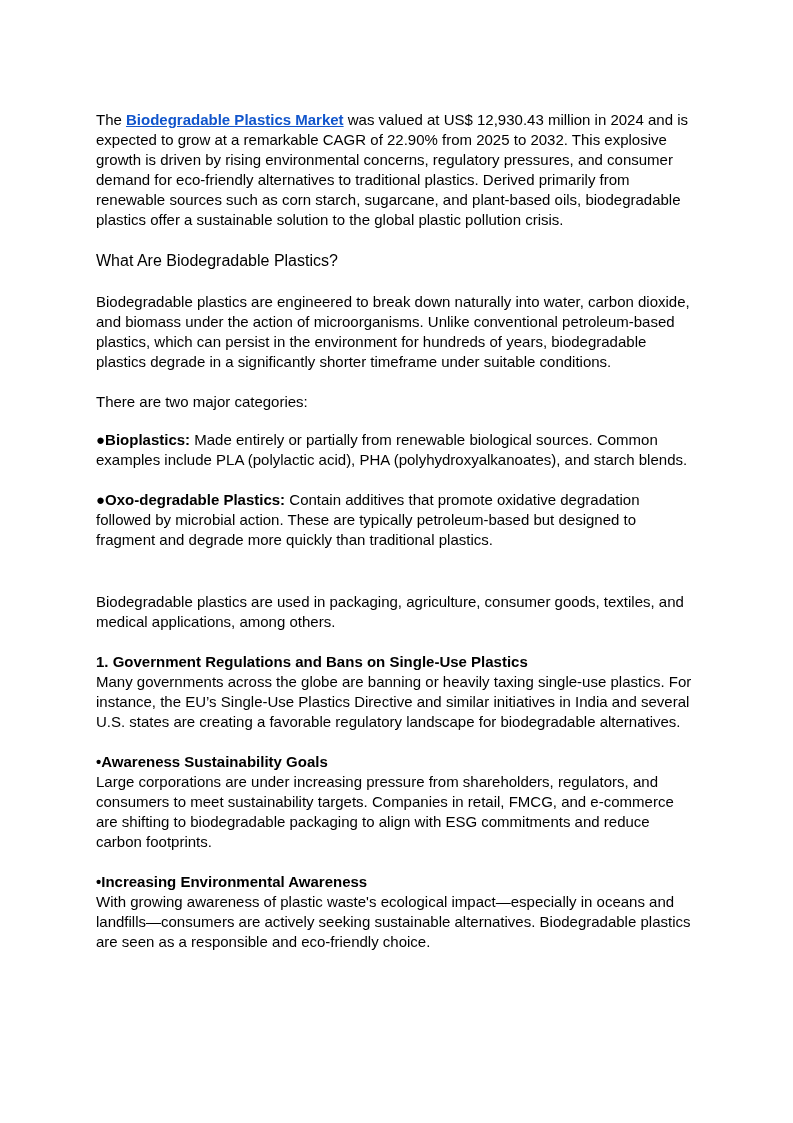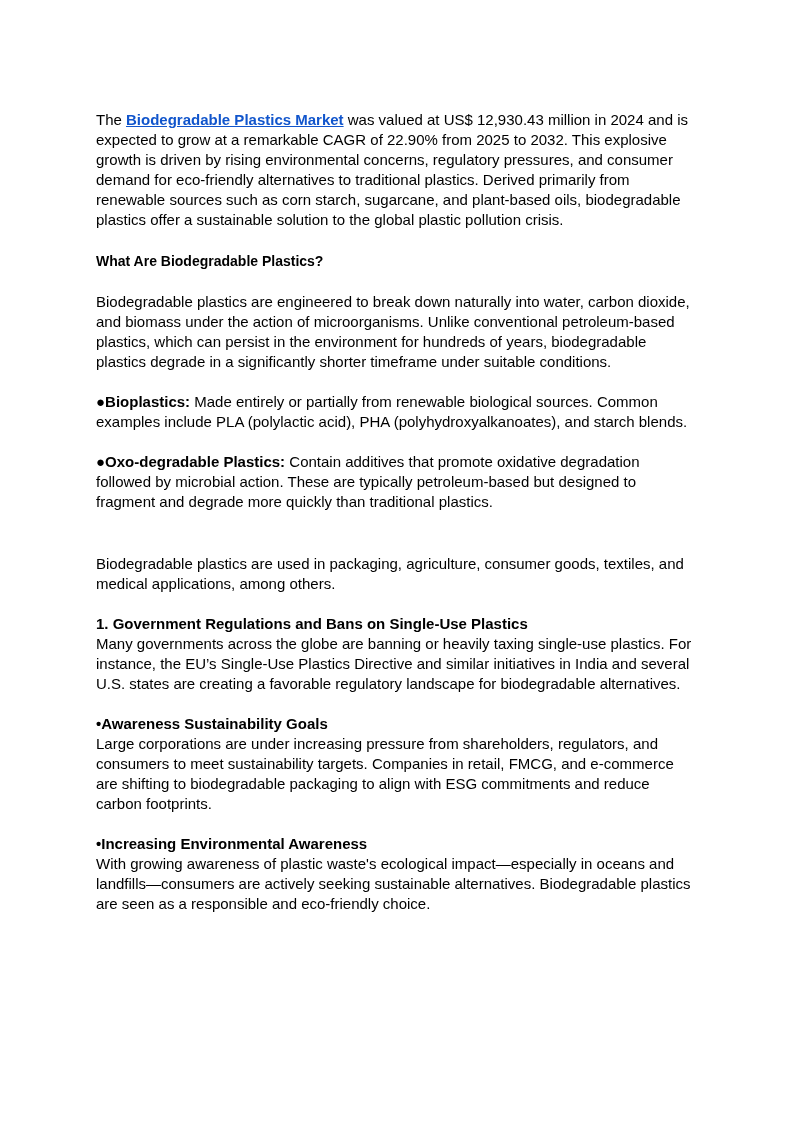--- a/index.html
+++ b/index.html
@@ -21,23 +21,23 @@
     .para {
       margin: 0 0 20px 0;
     }
     .para-tight {
       margin: 0 0 18px 0;
     }
     .mt-xl {
       margin-top: 42px;
     }
     .section-heading {
-      font-size: 14px;
+      font-size: 16px;
       line-height: 22px;
-      font-weight: bold;
+      font-weight: normal;
       margin: 0 0 20px 0;
       color: #000000;
     }
     .section-heading.second {
       margin-top: 38px;
     }
     .doc-link {
       color: var(--link-color, #1155cc);
       font-weight: bold;
       text-decoration: underline;
@@ -57,20 +57,21 @@
 <body>
 
 <div class="page">
 
   <p class="para"><span>The </span><a class="doc-link" href="#">Biodegradable Plastics Market</a><span> was valued at US$ 12,930.43 million in 2024 and is expected to grow at a remarkable CAGR of 22.90% from 2025 to 2032. This explosive growth is driven by rising environmental concerns, regulatory pressures, and consumer demand for eco-friendly alternatives to traditional plastics. Derived primarily from renewable sources such as corn starch, sugarcane, and plant-based oils, biodegradable plastics offer a sustainable solution to the global plastic pollution crisis.</span></p>
 
   <h2 class="section-heading">What Are Biodegradable Plastics?</h2>
 
   <p class="para">Biodegradable plastics are engineered to break down naturally into water, carbon dioxide, and biomass under the action of microorganisms. Unlike conventional petroleum-based plastics, which can persist in the environment for hundreds of years, biodegradable plastics degrade in a significantly shorter timeframe under suitable conditions.</p>
 
+  <p class="para-tight">There are two major categories:</p>
 
   <p class="para"><span class="bold">●Bioplastics:</span><span> Made entirely or partially from renewable biological sources. Common examples include PLA (polylactic acid), PHA (polyhydroxyalkanoates), and starch blends.</span></p>
 
   <p class="para"><span class="bold">●Oxo-degradable Plastics:</span><span> Contain additives that promote oxidative degradation followed by microbial action. These are typically petroleum-based but designed to fragment and degrade more quickly than traditional plastics.</span></p>
 
   <p class="para mt-xl">Biodegradable plastics are used in packaging, agriculture, consumer goods, textiles, and medical applications, among others.</p>
 
 
   <div class="driver-block">
     <div class="driver-title">1. Government Regulations and Bans on Single-Use Plastics</div>

